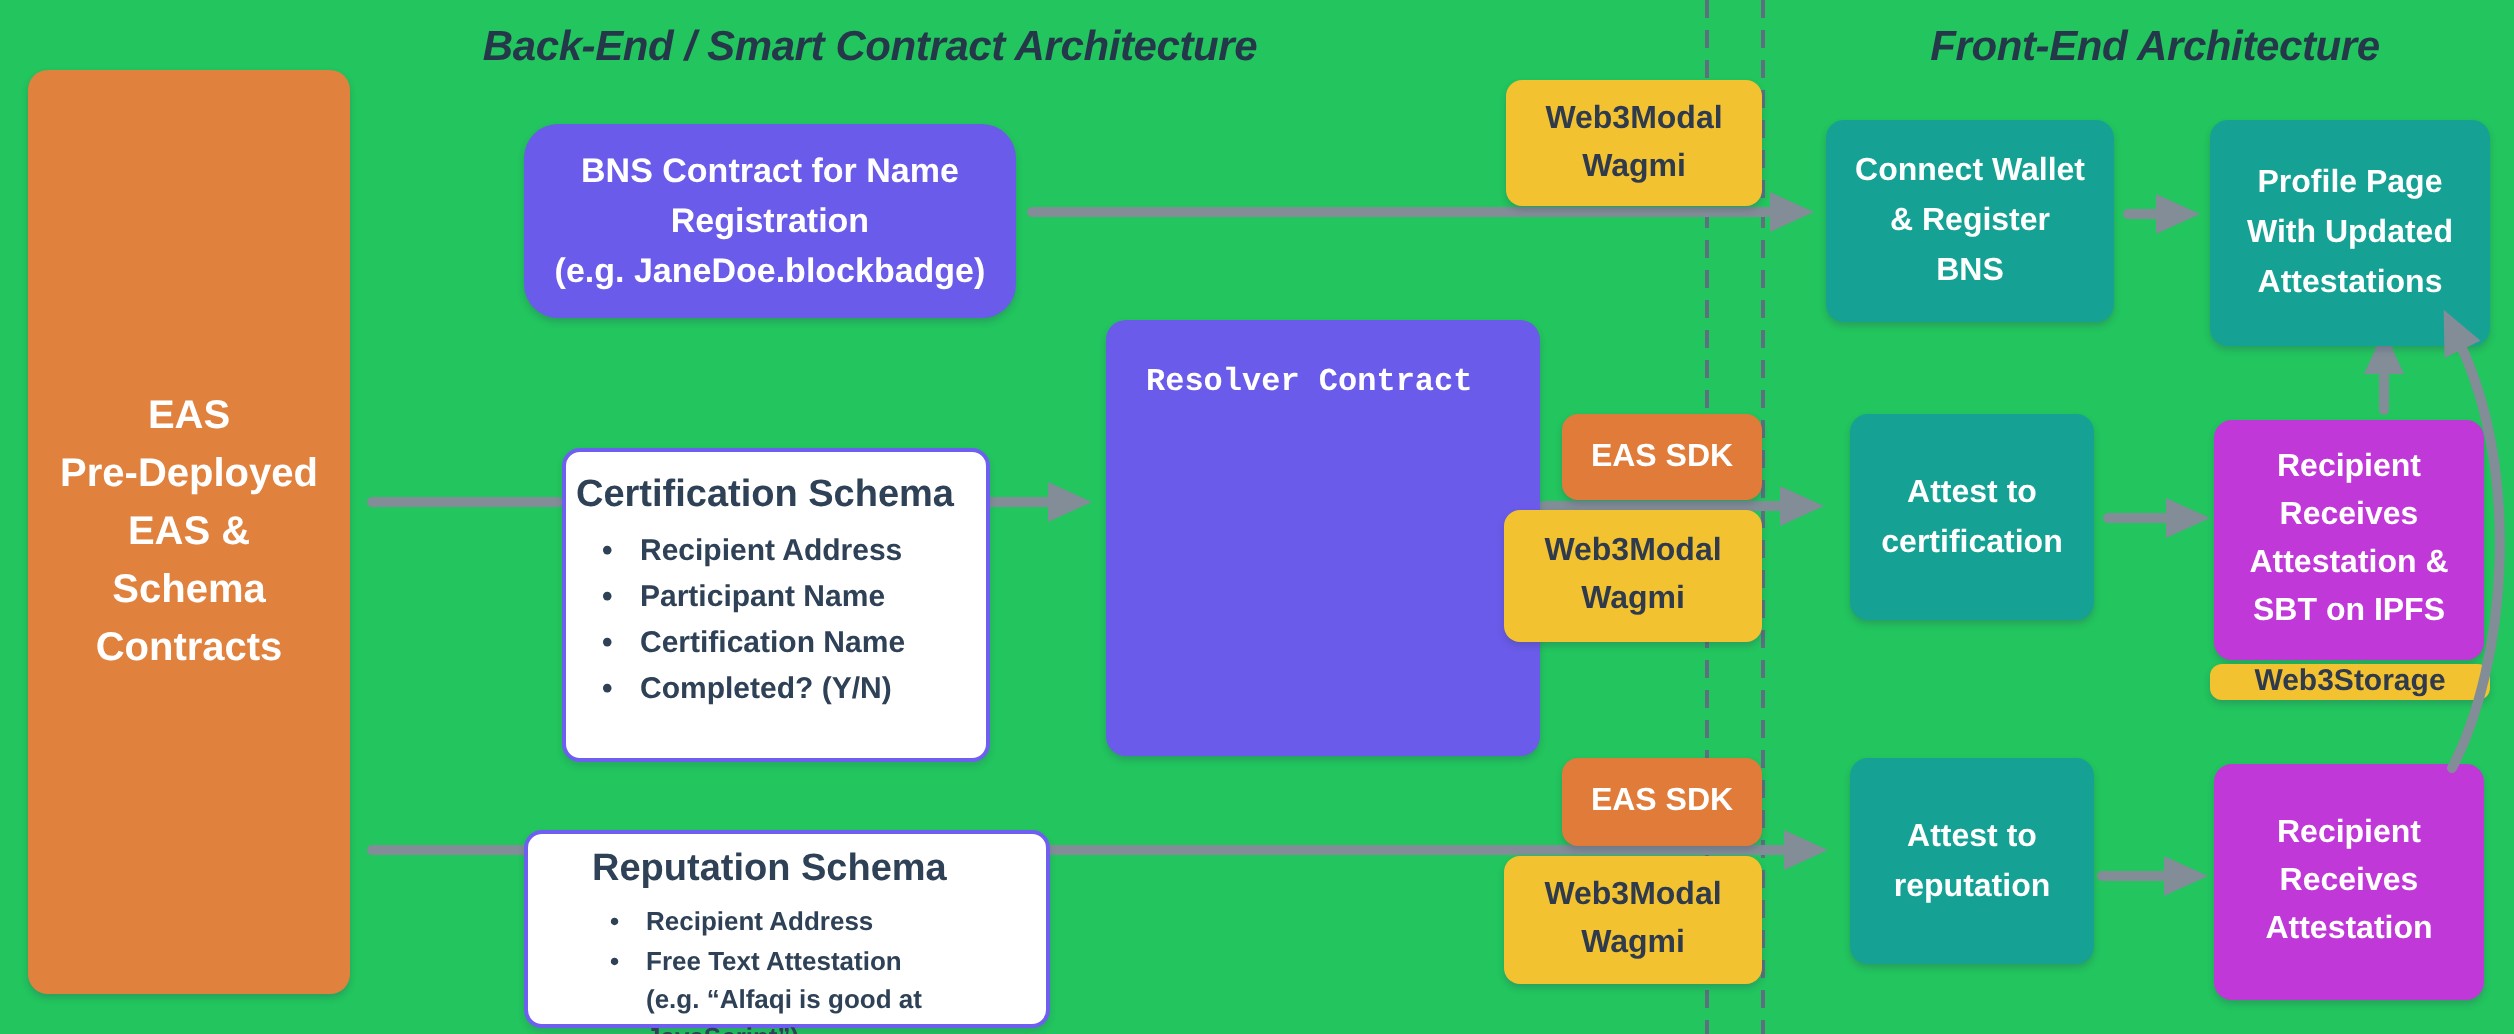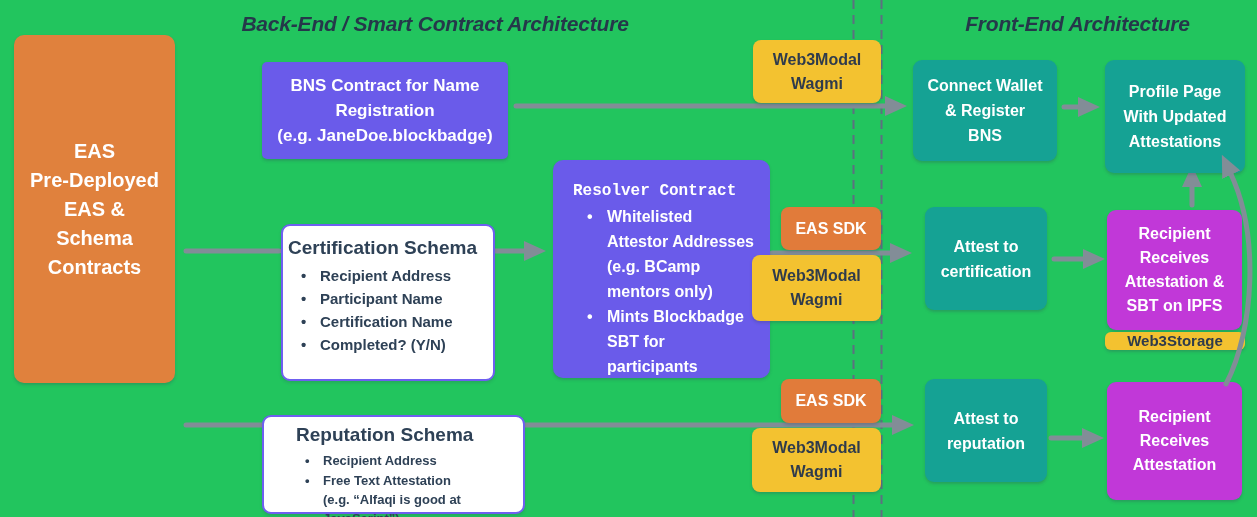--- a/index.html
+++ b/index.html
@@ -20,21 +20,21 @@
   .node{
     display:flex;align-items:center;justify-content:center;text-align:center;
     white-space:pre-line;font-weight:bold;
     box-shadow:0 2px 3px rgba(50,60,90,0.25);
   }
   .orange-big{
     background:#E0813D;color:#ffffff;border-radius:10px;
     font-size:20px;line-height:29px;z-index:1;
   }
   .purple{
-    background:#6A5BEA;color:#ffffff;border-radius:5px;
+    background:#6A5BEA;color:#ffffff;border-radius:17px;
     font-size:17px;line-height:25px;z-index:1;
   }
   .yellow{
     background:#F3C230;color:#2F3B4C;border-radius:8px;
     font-size:16px;line-height:24px;z-index:3;
   }
   .sdk{
     background:#E17B3A;color:#ffffff;border-radius:8px;
     font-size:16px;line-height:22px;z-index:3;
   }
@@ -110,21 +110,21 @@
       <line x1="186" y1="425" x2="272" y2="425"></line>
       <line x1="464" y1="425" x2="895" y2="425" marker-end="url(#ah)"></line>
       <line x1="1051" y1="438" x2="1085" y2="438" marker-end="url(#ah)"></line>
       <line x1="1192" y1="205" x2="1192" y2="184" marker-end="url(#ah)"></line>
     </g>
   </svg>
 
   <div class="abs section-title" style="left:170px;top:12px;width:530px;">Back-End / Smart Contract Architecture</div>
   <div class="abs section-title" style="left:910px;top:12px;width:335px;">Front-End Architecture</div>
 
-  <div class="abs node orange-big" style="left:14px;top:35px;width:161px;height:348px;">EAS
+  <div class="abs node orange-big" style="left:14px;top:35px;width:161px;height:462px;">EAS
 Pre-Deployed
 EAS &amp;
 Schema
 Contracts</div>
 
   <div class="abs node purple" style="left:262px;top:62px;width:246px;height:97px;">BNS Contract for Name
 Registration
 (e.g. JaneDoe.blockbadge)</div>
 
   <div id="cert-schema" class="abs schema" style="left:281px;top:224px;width:214px;height:157px;">
@@ -132,29 +132,20 @@
     <ul>
       <li>Recipient Address</li>
       <li>Participant Name</li>
       <li>Certification Name</li>
       <li>Completed? (Y/N)</li>
     </ul>
   </div>
 
   <div id="resolver" class="abs" style="left:553px;top:160px;width:217px;height:218px;">
     <div class="res-title">Resolver Contract</div>
-    <ul>
-      <li>Whitelisted
-Attestor Addresses
-(e.g. BCamp
-mentors only)</li>
-      <li>Mints Blockbadge
-SBT for
-participants</li>
-    </ul>
   </div>
 
   <div id="rep-schema" class="abs schema" style="left:262px;top:415px;width:263px;height:99px;padding-left:32px;">
     <div class="schema-title">Reputation Schema</div>
     <ul>
       <li>Recipient Address</li>
       <li>Free Text Attestation
 (e.g. “Alfaqi is good at JavaScript”)</li>
     </ul>
   </div>

